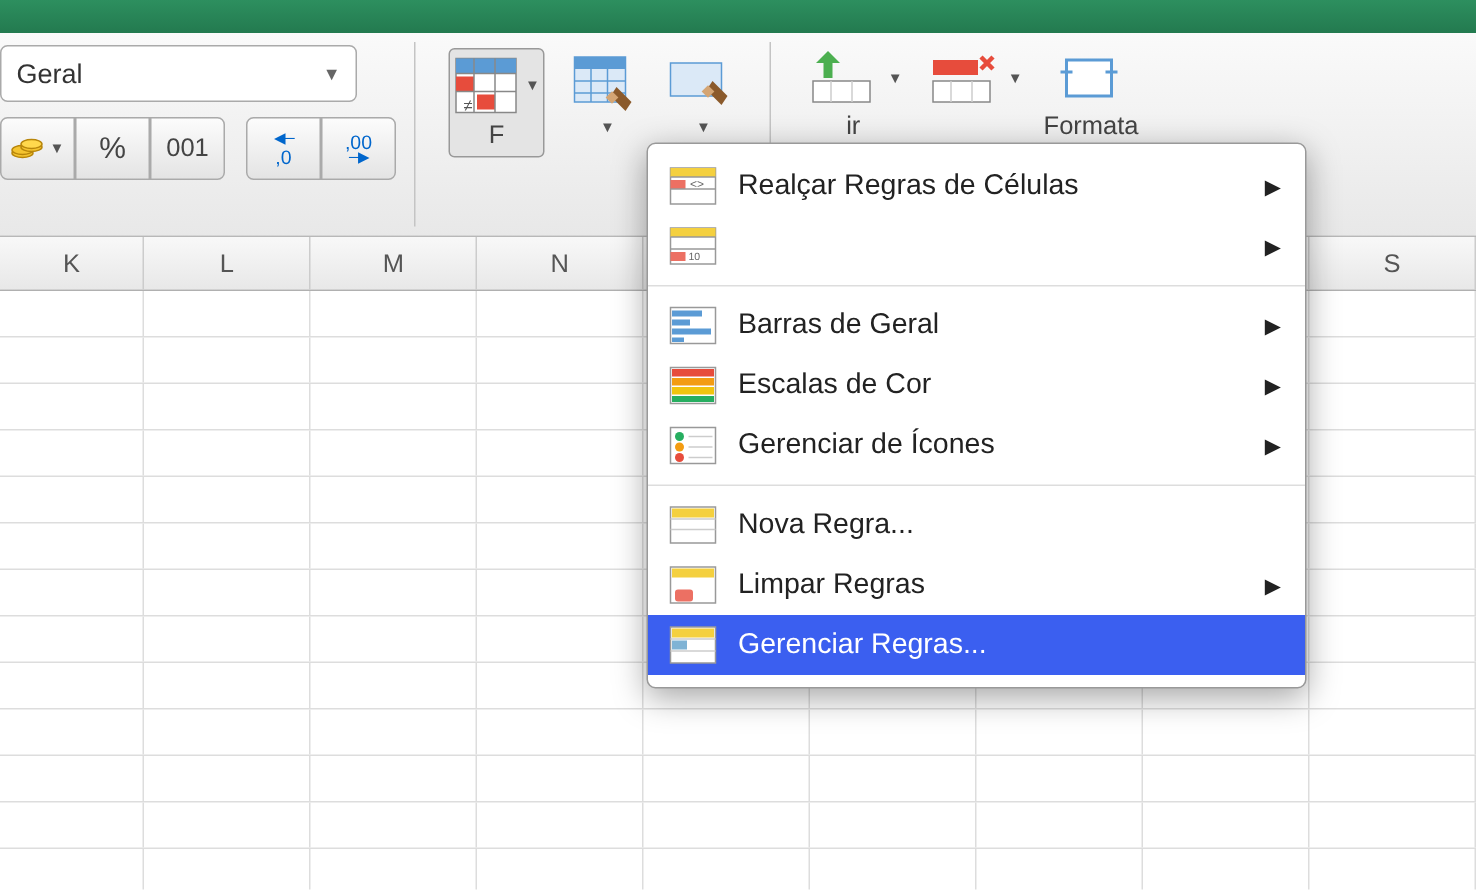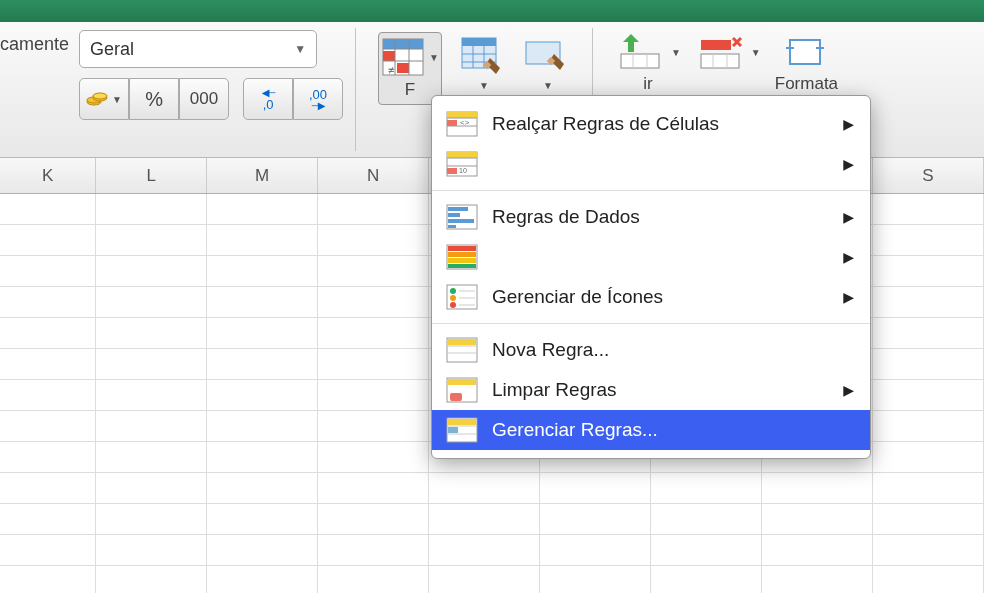--- a/index.html
+++ b/index.html
@@ -41,21 +41,20 @@
 .mitem.highlight { background: #3b5ff0; color: #fff; }
 .msep { height: 1px; background: #ddd; margin: 6px 0; }
 .dec-arrows { font-size: 10px; color: #0066cc; letter-spacing: -1px; }
 </style>
 </head>
 <body>
 
 <div class="topbar"></div>
 
 <div class="ribbon">
-  <div class="label-camente">camente</div>
 
   <div class="numfmt">
     <div class="fmt-select">
       <span>Geral</span>
       <span class="caret">▼</span>
     </div>
     <div style="display:flex">
       <div class="fmt-btns">
         <div class="fmt-btn">
           <svg class="coins" viewBox="0 0 22 16">
@@ -63,21 +62,21 @@
               <ellipse cx="8" cy="9" rx="7" ry="3" fill="#f4c430" stroke="#b8860b"></ellipse>
               <ellipse cx="14" cy="7" rx="7" ry="3" fill="#f4c430" stroke="#b8860b"></ellipse>
               <ellipse cx="14" cy="5" rx="7" ry="3" fill="#ffd84d" stroke="#b8860b"></ellipse>
             </svg>
           <span class="caret-sm">▼</span>
         </div>
         <div class="fmt-btn">
             <span style="font-size:20px">%</span>
           </div>
         <div class="fmt-btn">
-            <span style="font-size:17px">000</span>
+            <span style="font-size:17px">001</span>
           </div>
       </div>
       <div class="fmt-group2">
         <div class="fmt-btn">
           <div style="display:flex;flex-direction:column;align-items:center;line-height:1">
             <span class="dec-arrows">◀─</span>
             <span style="font-size:13px;color:#0066cc">,0</span>
           </div>
         </div>
         <div class="fmt-btn">
@@ -361,31 +360,32 @@
   </div>
   <div class="msep"></div>
   <div class="mitem">
     <svg class="mi-icon" viewBox="0 0 32 26">
         <rect x="1" y="1" width="30" height="24" fill="#fff" stroke="#999"></rect>
         <rect x="2" y="3" width="20" height="4" fill="#5b9bd5"></rect>
         <rect x="2" y="9" width="12" height="4" fill="#5b9bd5"></rect>
         <rect x="2" y="15" width="26" height="4" fill="#5b9bd5"></rect>
         <rect x="2" y="21" width="8" height="3" fill="#5b9bd5"></rect>
       </svg>
-    <span>Regras de Dados</span>
+    <span>Barras de Geral</span>
     <span class="arrow">▶</span>
   </div>
   <div class="mitem">
     <svg class="mi-icon" viewBox="0 0 32 26">
         <rect x="1" y="1" width="30" height="24" fill="#fff" stroke="#999"></rect>
         <rect x="2" y="2" width="28" height="5" fill="#e74c3c"></rect>
         <rect x="2" y="8" width="28" height="5" fill="#f39c12"></rect>
         <rect x="2" y="14" width="28" height="5" fill="#f1c40f"></rect>
         <rect x="2" y="20" width="28" height="4" fill="#27ae60"></rect>
       </svg>
+    <span>Escalas de Cor</span>
     <span class="arrow">▶</span>
   </div>
   <div class="mitem">
     <svg class="mi-icon" viewBox="0 0 32 26">
         <rect x="1" y="1" width="30" height="24" fill="#fff" stroke="#999"></rect>
         <circle cx="7" cy="7" r="3" fill="#27ae60"></circle>
         <circle cx="7" cy="14" r="3" fill="#f39c12"></circle>
         <circle cx="7" cy="21" r="3" fill="#e74c3c"></circle>
         <line x1="13" y1="7" x2="29" y2="7" stroke="#ccc"></line>
         <line x1="13" y1="14" x2="29" y2="14" stroke="#ccc"></line>

